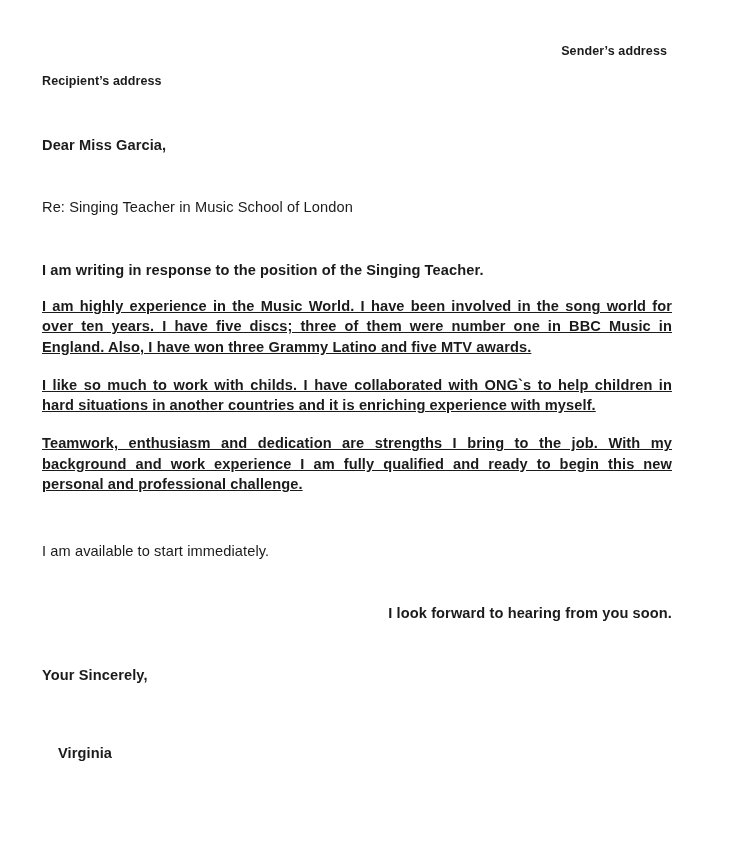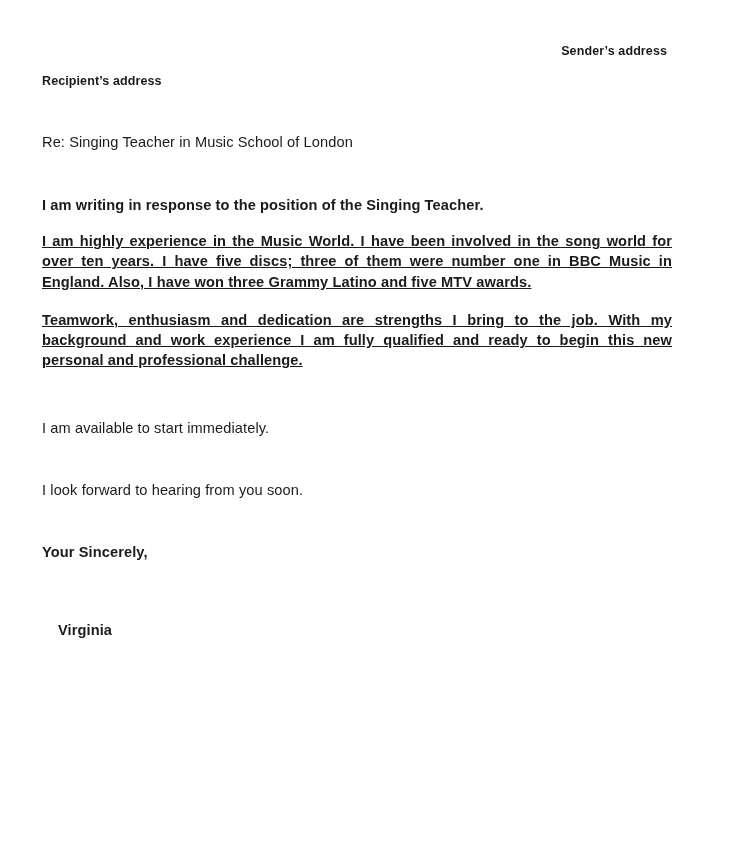--- a/index.html
+++ b/index.html
@@ -78,22 +78,23 @@
     margin: 0;
     padding-top: 49px;
     font-size: 14.6px;
     font-weight: 400;
     letter-spacing: 0.1px;
   }
   .closing-line {
     margin: 0;
     padding-top: 46px;
     font-size: 14.6px;
-    font-weight: 400;
+    font-weight: 700;
     letter-spacing: 0.1px;
+    text-align: right;
   }
   .signoff {
     margin: 0;
     padding-top: 46px;
     font-size: 14.6px;
     font-weight: 600;
     letter-spacing: 0.1px;
   }
   .signature-name {
     margin: 16px;
@@ -107,27 +108,29 @@
 <body>
 
 <div class="page">
 
   <div class="sender-address">Sender’s address</div>
 
   <div class="body-block">
 
     <p class="recipient-address">Recipient’s address</p>
 
+    <p class="salutation">Dear Miss Garcia,</p>
 
     <p class="subject-line">Re: Singing Teacher in Music School of London</p>
 
     <p class="intro-paragraph">I am writing in response to the position of the Singing Teacher.</p>
 
     <p class="para">I am highly experience in the Music World. I have been involved in the song world for over ten years. I have five discs; three of them were number one in BBC Music in England. Also, I have won three Grammy Latino and five MTV awards.</p>
 
+    <p class="para">I like so much to work with childs. I have collaborated with ONG`s to help children in hard situations in another countries and it is enriching experience with myself.</p>
 
     <p class="para">Teamwork, enthusiasm and dedication are strengths I bring to the job. With my background and work experience I am fully qualified and ready to begin this new personal and professional challenge.</p>
 
     <p class="availability">I am available to start immediately.</p>
 
     <p class="closing-line">I look forward to hearing from you soon.</p>
 
     <p class="signoff">Your Sincerely,</p>
 
     <p class="signature-name">Virginia</p>

